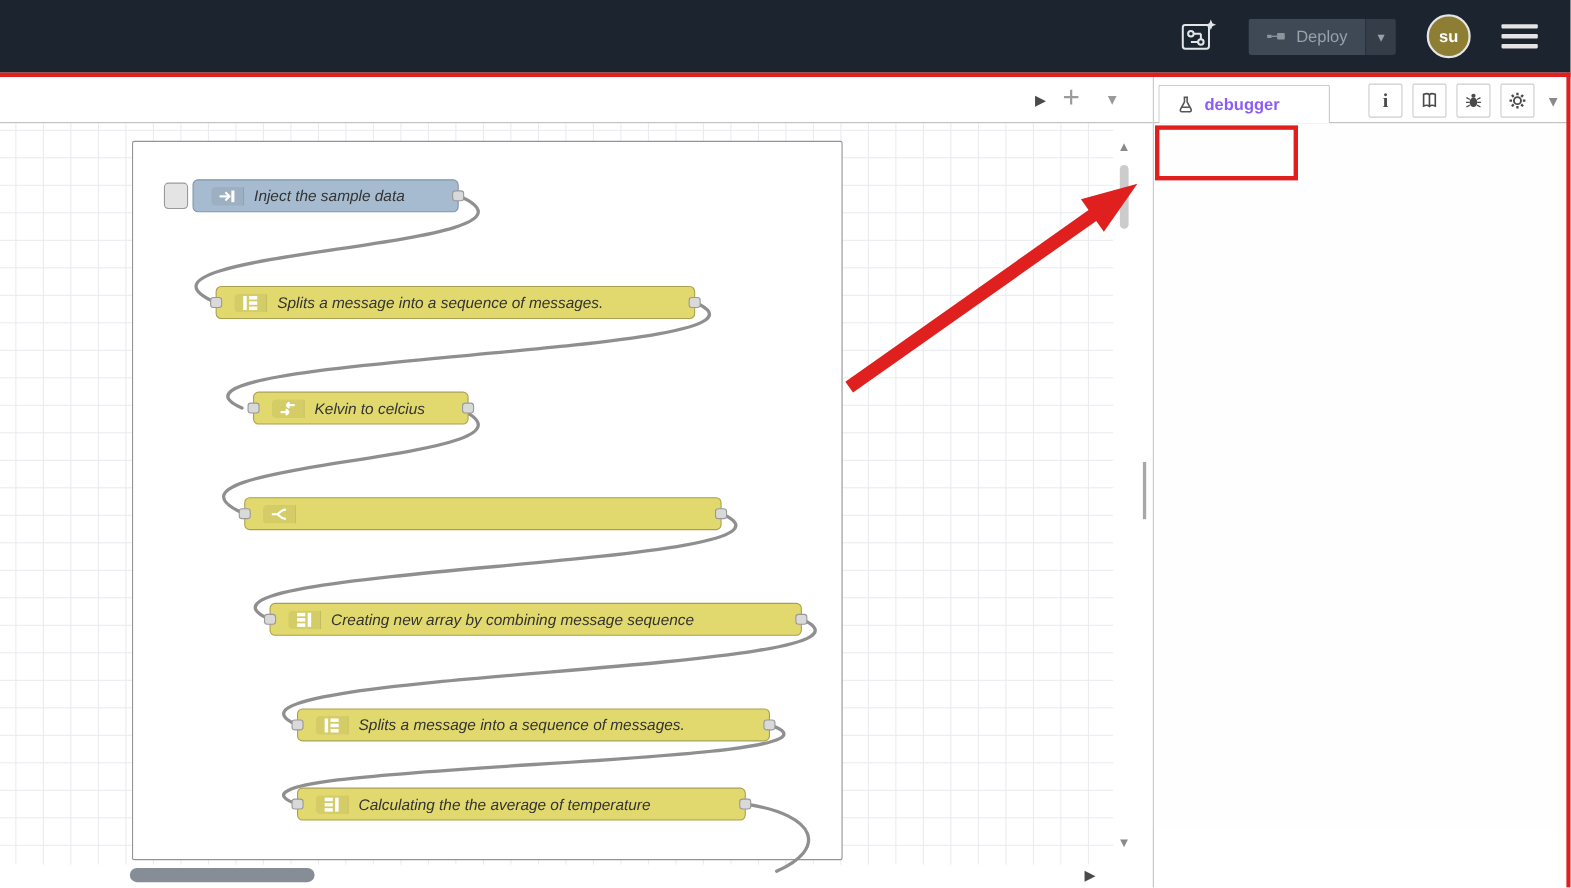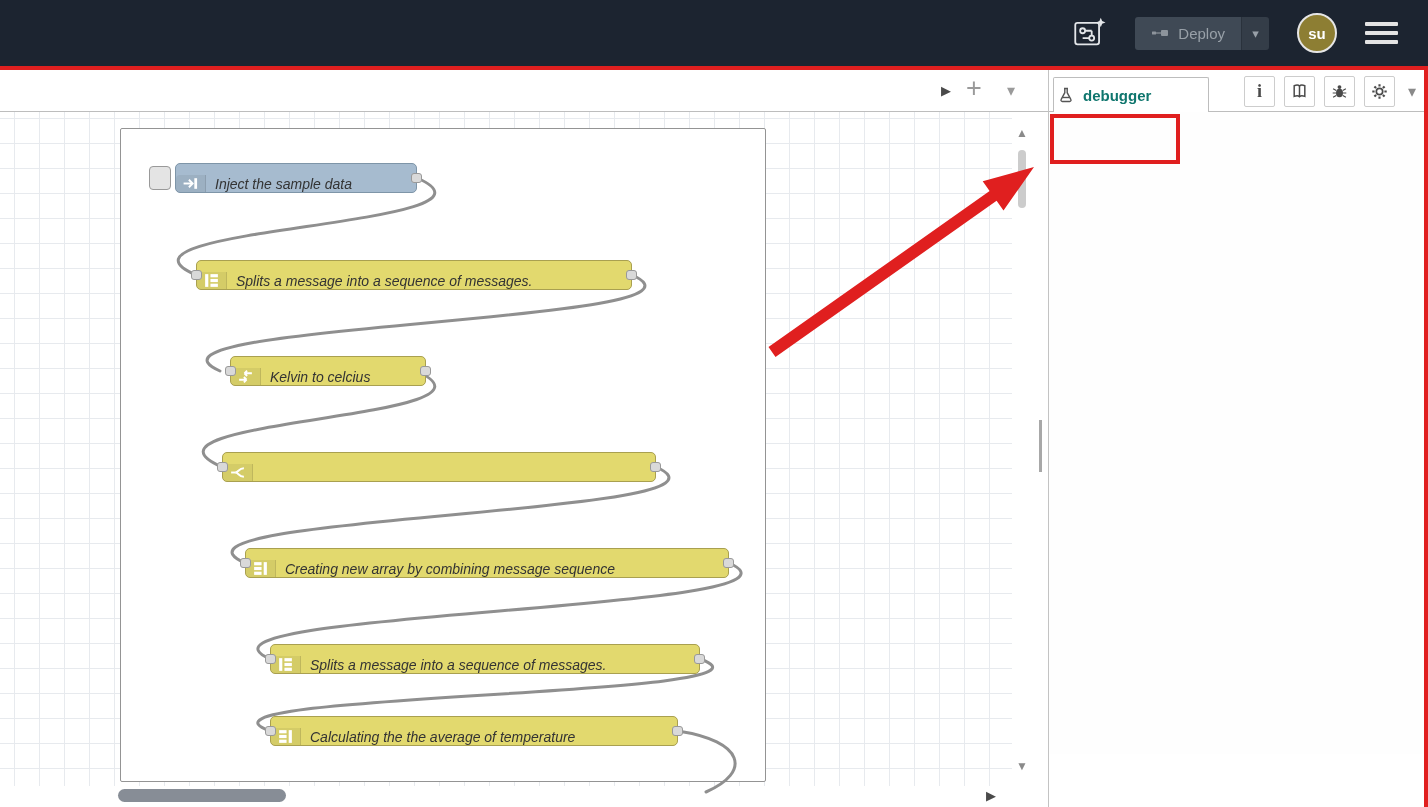--- a/index.html
+++ b/index.html
@@ -47,21 +47,21 @@
         linear-gradient(to right, #e7eaee 1px, transparent 1px),
         linear-gradient(to bottom, #e7eaee 1px, transparent 1px);
       background-size:25px 25px; background-position:14px 6px; }
   .group-box { position:absolute; left:120px; top:128px; width:646px; height:654px;
                background:#fff; border:1px solid #949494; border-radius:2px; z-index:1; }
   #wires { position:absolute; left:0; top:0; width:1048px; height:807px; z-index:2; pointer-events:none; }
   .wire { fill:none; stroke:var(--wire,#8f8f8f); stroke-width:3px; stroke-linecap:round; }
 
   
   .fnode { position:absolute; height:30px; border-radius:5px; border:1px solid #999;
-           display:flex; align-items:flex-end; z-index:5; cursor:move; }
+           display:flex; align-items:center; z-index:5; cursor:move;padding-left:16px; }
   .fnode.yellow { background:var(--node-yellow,#e2d96e); border-color:var(--node-yellow-border,#a9a050); }
   .fnode.blue   { background:var(--node-blue,#a6bbcf);  border-color:var(--node-blue-border,#7e95a8); }
   .nicon { width:30px; flex:0 0 30px; display:flex; align-items:center; justify-content:center;
            background:rgba(0,0,0,0.06); border-right:1px solid rgba(0,0,0,0.10); border-radius:4px 0 0 4px; }
   .nicon svg { width:17px; height:17px; }
   .nlabel { flex:1; display:flex; align-items:center; padding:0 10px 0 9px; font-size:14px;
             font-style:italic; color:#333; white-space:nowrap; overflow:hidden; }
   .inject-btn { position:absolute; left:-27px; top:2px; width:22px; height:24px;
                 background:#e4e4e4; border:1px solid #999; border-radius:4px; cursor:pointer; }
   .port { position:absolute; width:11px; height:10px; background:#d9d9d9; border:1px solid #999;
@@ -77,22 +77,22 @@
   .sc-gutter{ left:1039px; top:420px; width:3px; height:52px; background:#a8a8a8; cursor:pointer; }
   .sc-hthumb{ left:118px;  top:789px; width:168px; height:13px; background:#878d96; border-radius:7px; cursor:pointer; }
   .sc-right { left:986px;  top:789px; font-size:13px; color:#4a4a4a; cursor:pointer; }
 
   
   .sidebar { position:absolute; left:1048px; top:70px; width:380px; height:737px;
              background:#fff; border-left:1px solid #c3c3c3; z-index:10; }
   .side-tabs { position:relative; height:42px; background:#fff; border-bottom:1px solid #bdbdbd; }
   .side-tab { position:absolute; left:4px; top:7px; bottom:-1px; width:156px; background:#fff;
               border:1px solid #bdbdbd; border-bottom:none; border-radius:2px 2px 0 0;
-              display:flex; align-items:center; gap:9px; padding:0 4px;
-              font-weight:bold; color:#0f766e; font-size:15px; cursor:pointer; }
+              display:flex; align-items:center; gap:9px; padding:0 16px;
+              font-weight:bold; color:#8b5cf6; font-size:15px; cursor:pointer; }
   .side-tab svg { width:16px; height:16px; }
   .side-tab-buttons { position:absolute; right:12px; top:6px; display:flex; gap:9px; align-items:center; }
   .sbtn { width:31px; height:31px; border:1px solid #cdcdcd; border-radius:2px; background:#fff;
           display:flex; align-items:center; justify-content:center; color:#4a4a4a; cursor:pointer; }
   .sbtn svg { width:17px; height:17px; }
   .sbtn.info { font-family:"Liberation Serif", serif; font-weight:bold; font-size:18px; font-style:normal; }
   .scaret { color:#8a8a8a; font-size:16px; margin-left:4px; cursor:pointer; }
   .side-toolbar { position:relative; height:53px; background:#f4f4f6; border-bottom:1px solid #e2e2e6; }
   .disabled-btn { position:absolute; left:12px; top:10px; height:34px; padding:0 13px;
                   display:flex; align-items:center; gap:8px; background:#fff; border:1px solid #c9c9c9;

